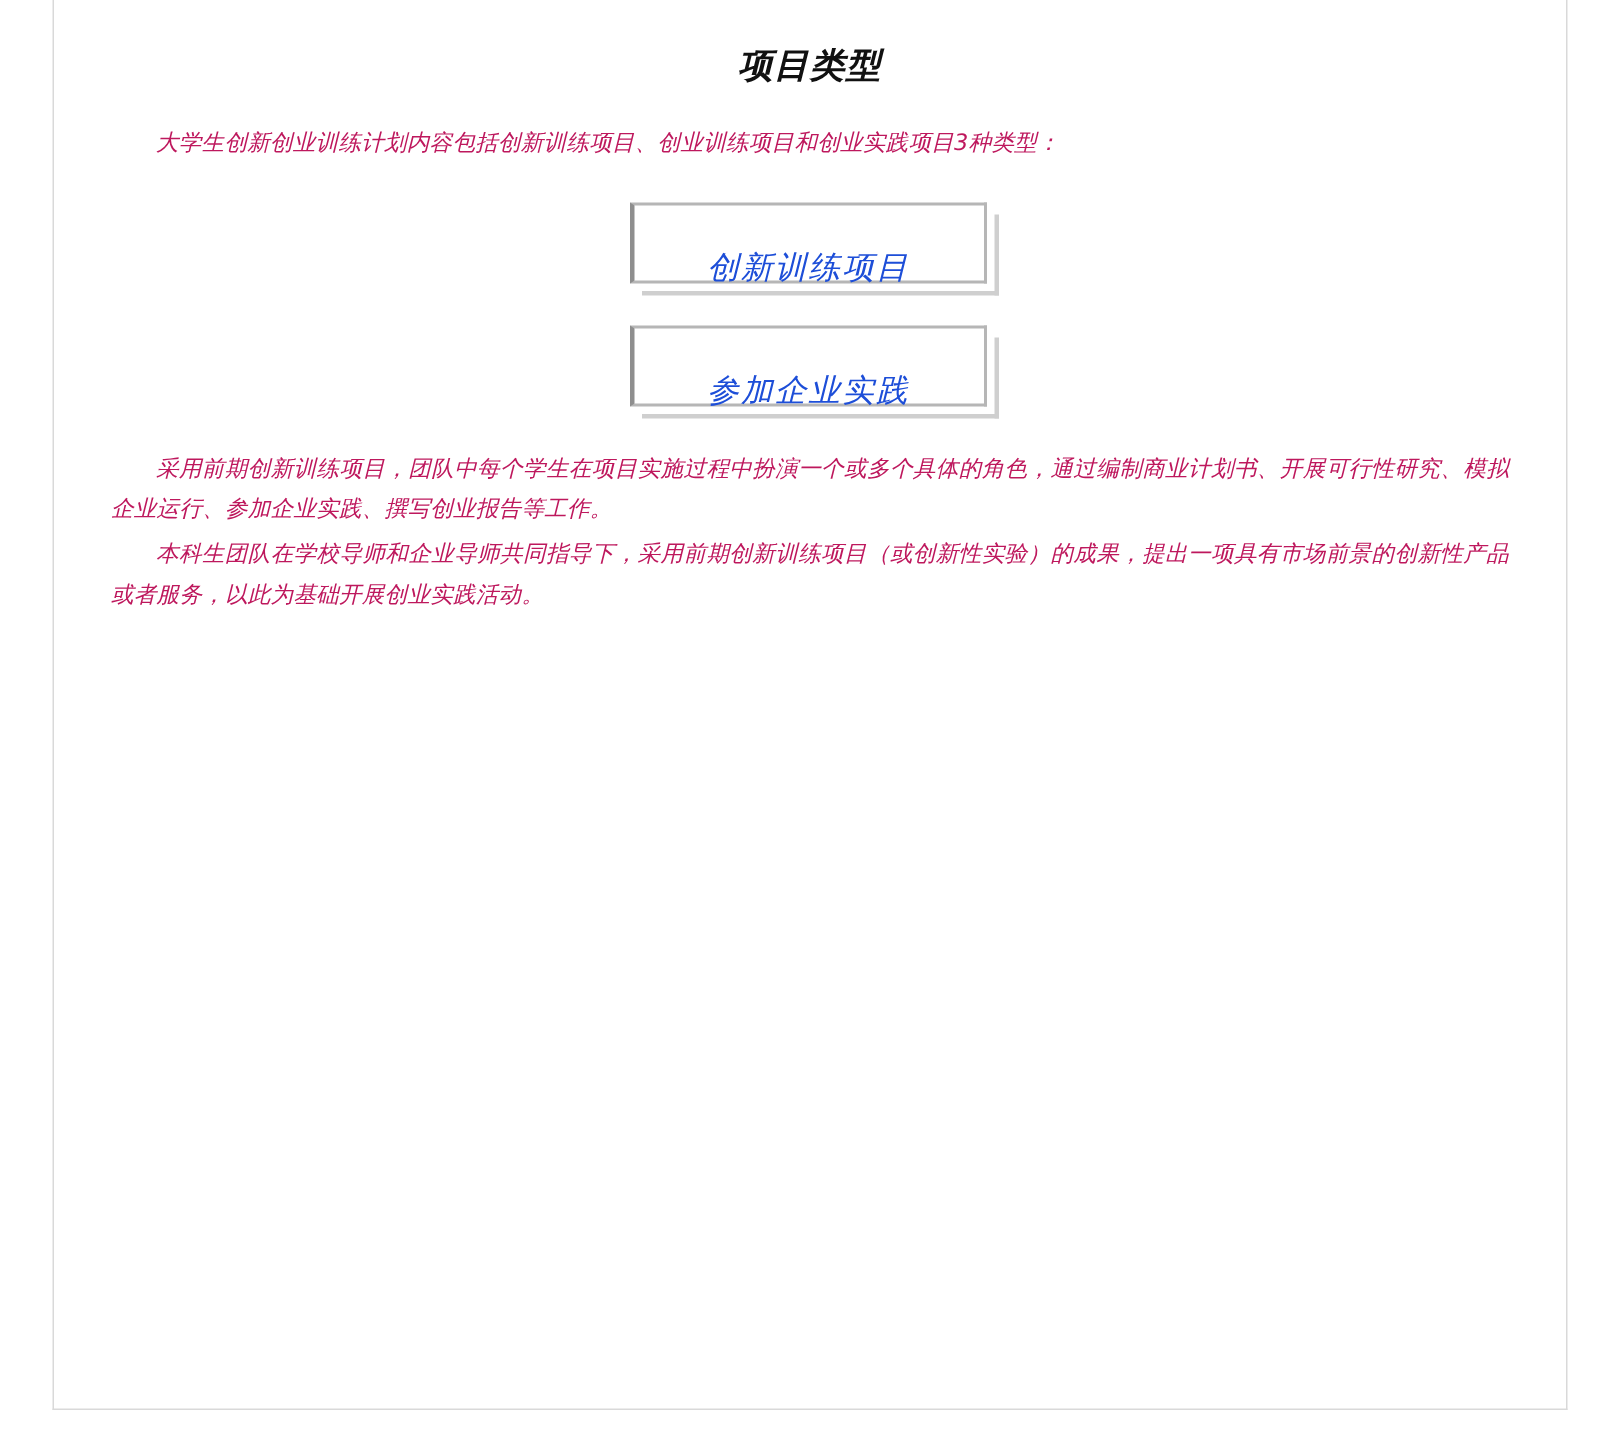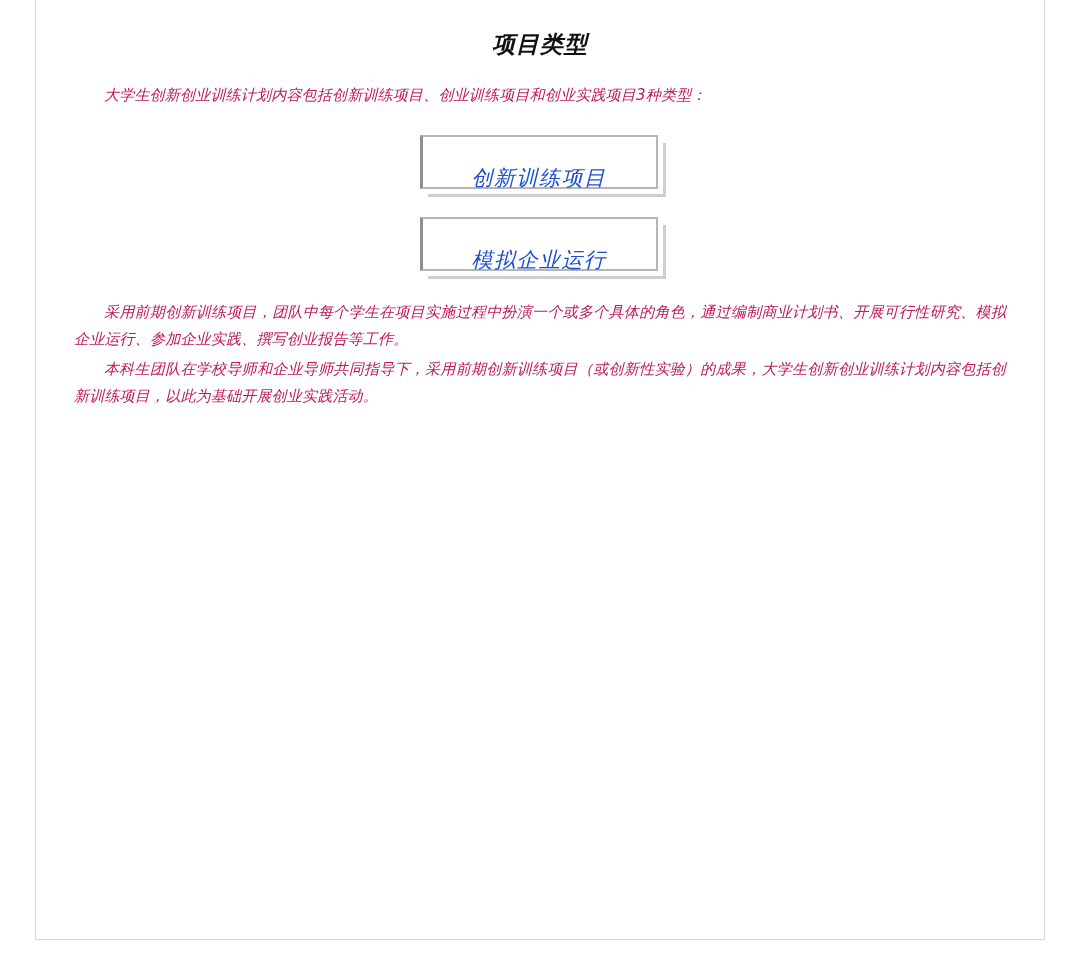--- a/index.html
+++ b/index.html
@@ -128,26 +128,26 @@
           <div class="frame"></div>
           <div class="text">创新训练项目</div>
         </div>
       </div>
 
 
       <div class="label-wrap">
         <div class="label-box">
           <div class="shadow"></div>
           <div class="frame"></div>
-          <div class="text">模拟企业运行</div>
+          <div class="text">参加企业实践</div>
         </div>
       </div>
 
       <p class="body-text indent">采用前期创新训练项目，团队中每个学生在项目实施过程中扮演一个或多个具体的角色，通过编制商业计划书、开展可行性研究、模拟企业运行、参加企业实践、撰写创业报告等工作。</p>
 
 
       <div class="tight">
-        <p class="body-text indent">本科生团队在学校导师和企业导师共同指导下，采用前期创新训练项目（或创新性实验）的成果，大学生创新创业训练计划内容包括创新训练项目，以此为基础开展创业实践活动。</p>
+        <p class="body-text indent">本科生团队在学校导师和企业导师共同指导下，采用前期创新训练项目（或创新性实验）的成果，提出一项具有市场前景的创新性产品或者服务，以此为基础开展创业实践活动。</p>
       </div>
 
     </div>
   </div>
 </div>
 
 </body></html>

